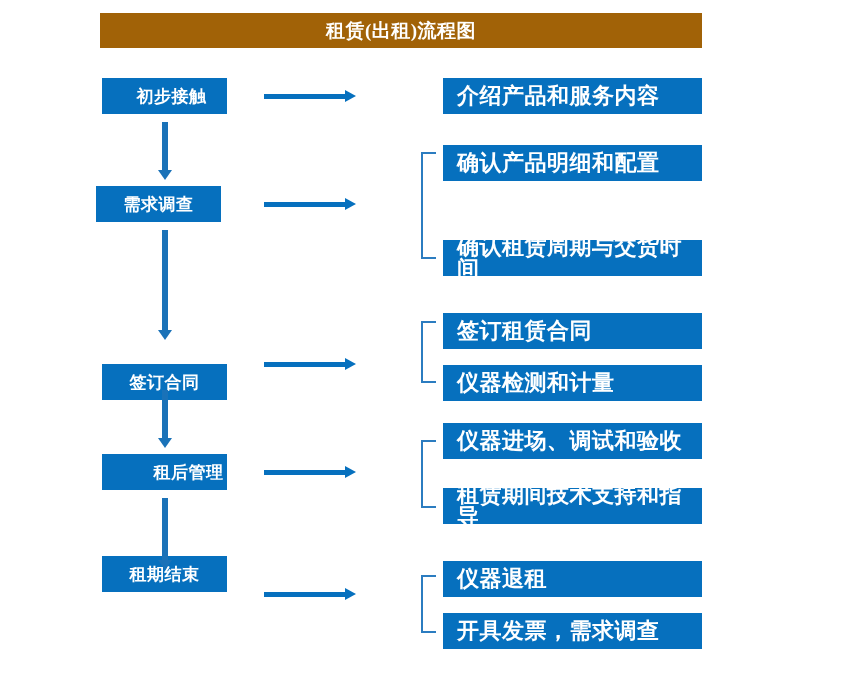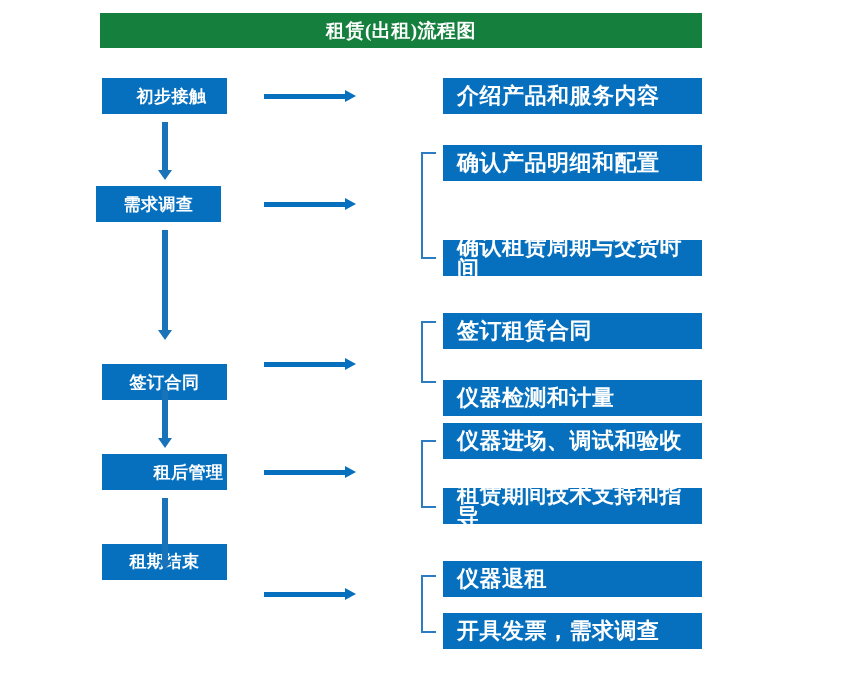--- a/index.html
+++ b/index.html
@@ -22,21 +22,21 @@
     height: 688px;
   }
 
   
   .title-bar {
     position: absolute;
     left: 100px;
     top: 13px;
     width: 602px;
     height: 35px;
-    background: #15803d;
+    background: #a16207;
     color: #ffffff;
     font-size: 19px;
     font-weight: bold;
     letter-spacing: 0.5px;
     display: flex;
     align-items: center;
     justify-content: center;
     box-sizing: border-box;
   }
 
@@ -146,21 +146,21 @@
   <div class="title-bar">租赁(出租)流程图</div>
 
   <div class="box box-left" style="left:102px; top:78px;padding-left:14px;">初步接触</div>
 
   <div class="box box-left" style="left:96px; top:186px;">需求调查</div>
 
   <div class="box box-left" style="left:102px; top:346px;margin-top:18px;">签订合同</div>
 
   <div class="box box-left" style="left:102px; top:454px;padding-left:48px;">租后管理</div>
 
-  <div class="box box-left" style="left:102px; top:544px;font-family:Liberation Mono, monospace;">租期结束</div>
+  <div class="box box-left" style="left:102px; top:556px;">租期结束</div>
 
   <div class="v-arrow" style="left:158px; top:122px; height:58px;">
     <div class="shaft" style="height:48px;"></div>
     <div class="head"></div>
   </div>
 
   <div class="v-arrow" style="left:158px; top:230px; height:110px;">
     <div class="shaft" style="height:100px;"></div>
     <div class="head"></div>
   </div>
@@ -226,21 +226,21 @@
 
   <div class="box box-right" style="top:78px;">介绍产品和服务内容</div>
 
   <div class="box box-right" style="top:145px;">确认产品明细和配置</div>
 
 
   <div class="box box-right" style="top:240px;">确认租赁周期与交货时间</div>
 
   <div class="box box-right" style="top:313px;">签订租赁合同</div>
 
-  <div class="box box-right" style="top:380px;text-align:center;">仪器检测和计量</div>
+  <div class="box box-right" style="top:365px;text-align:center;">仪器检测和计量</div>
 
   <div class="box box-right" style="top:423px;">仪器进场、调试和验收</div>
 
   <div class="box box-right" style="top:488px;">租赁期间技术支持和指导</div>
 
   <div class="box box-right" style="top:561px;">仪器退租</div>
 
   <div class="box box-right" style="top:613px;">开具发票，需求调查</div>
 
 </div>

